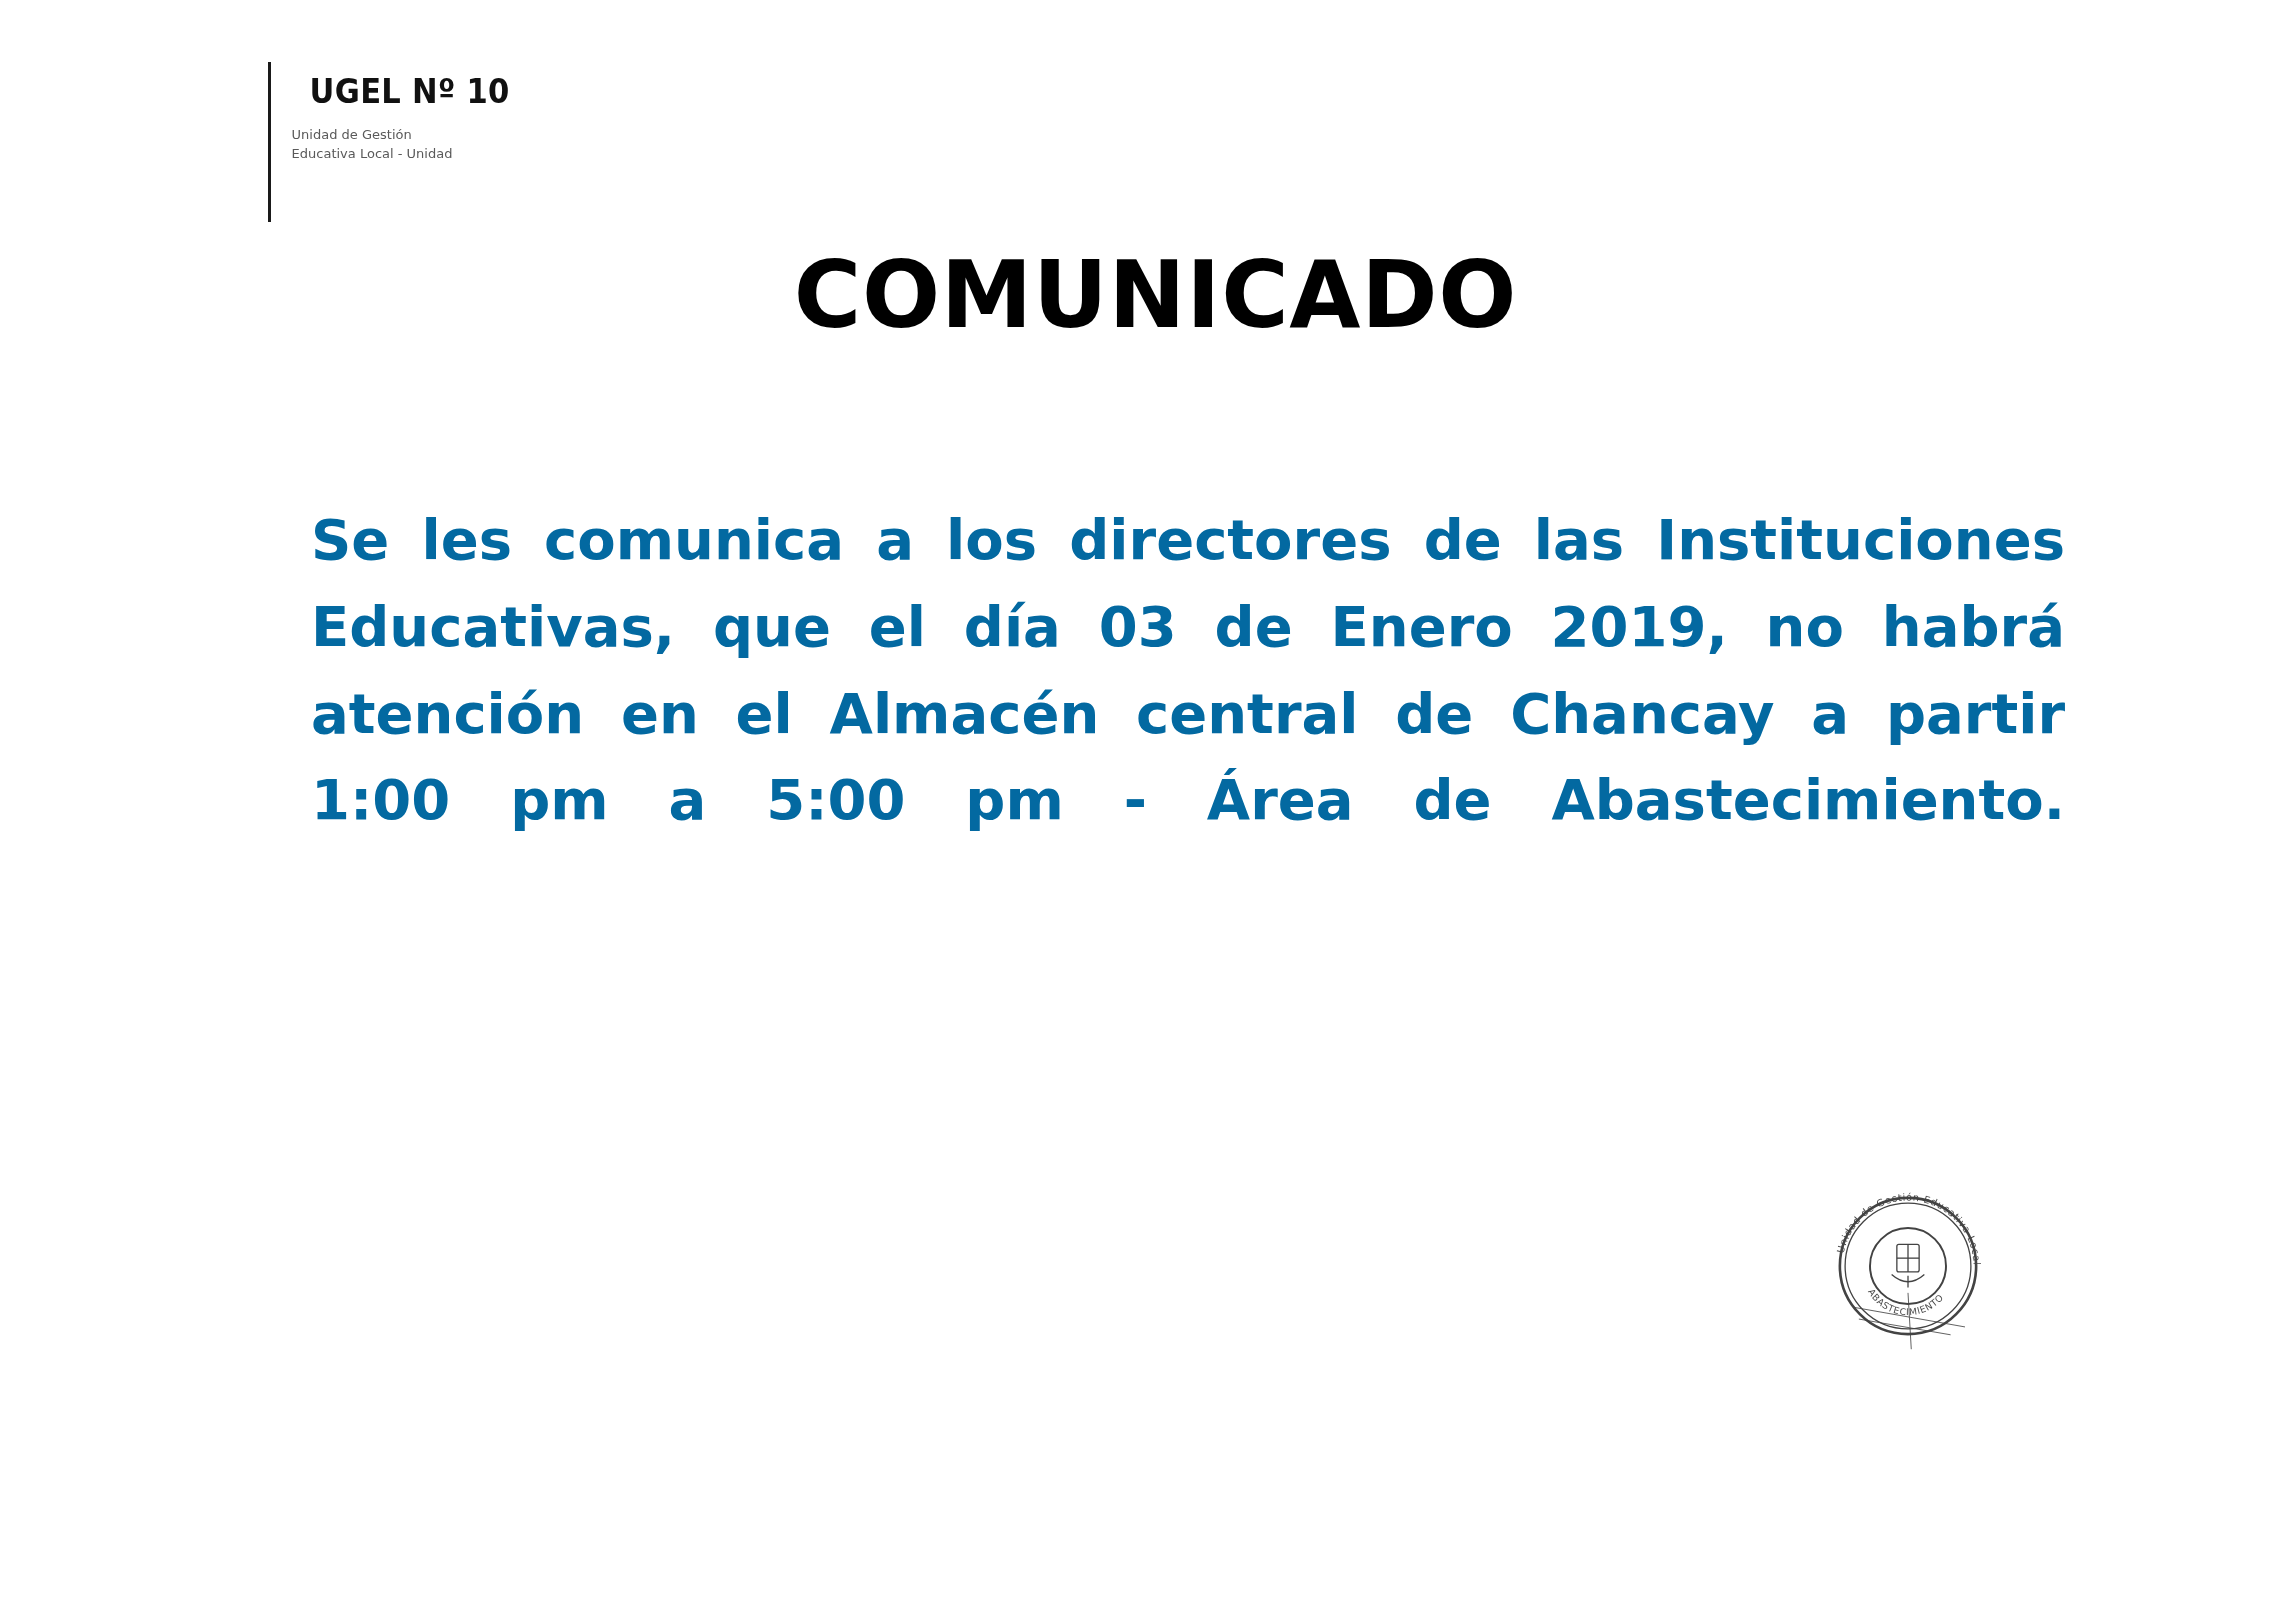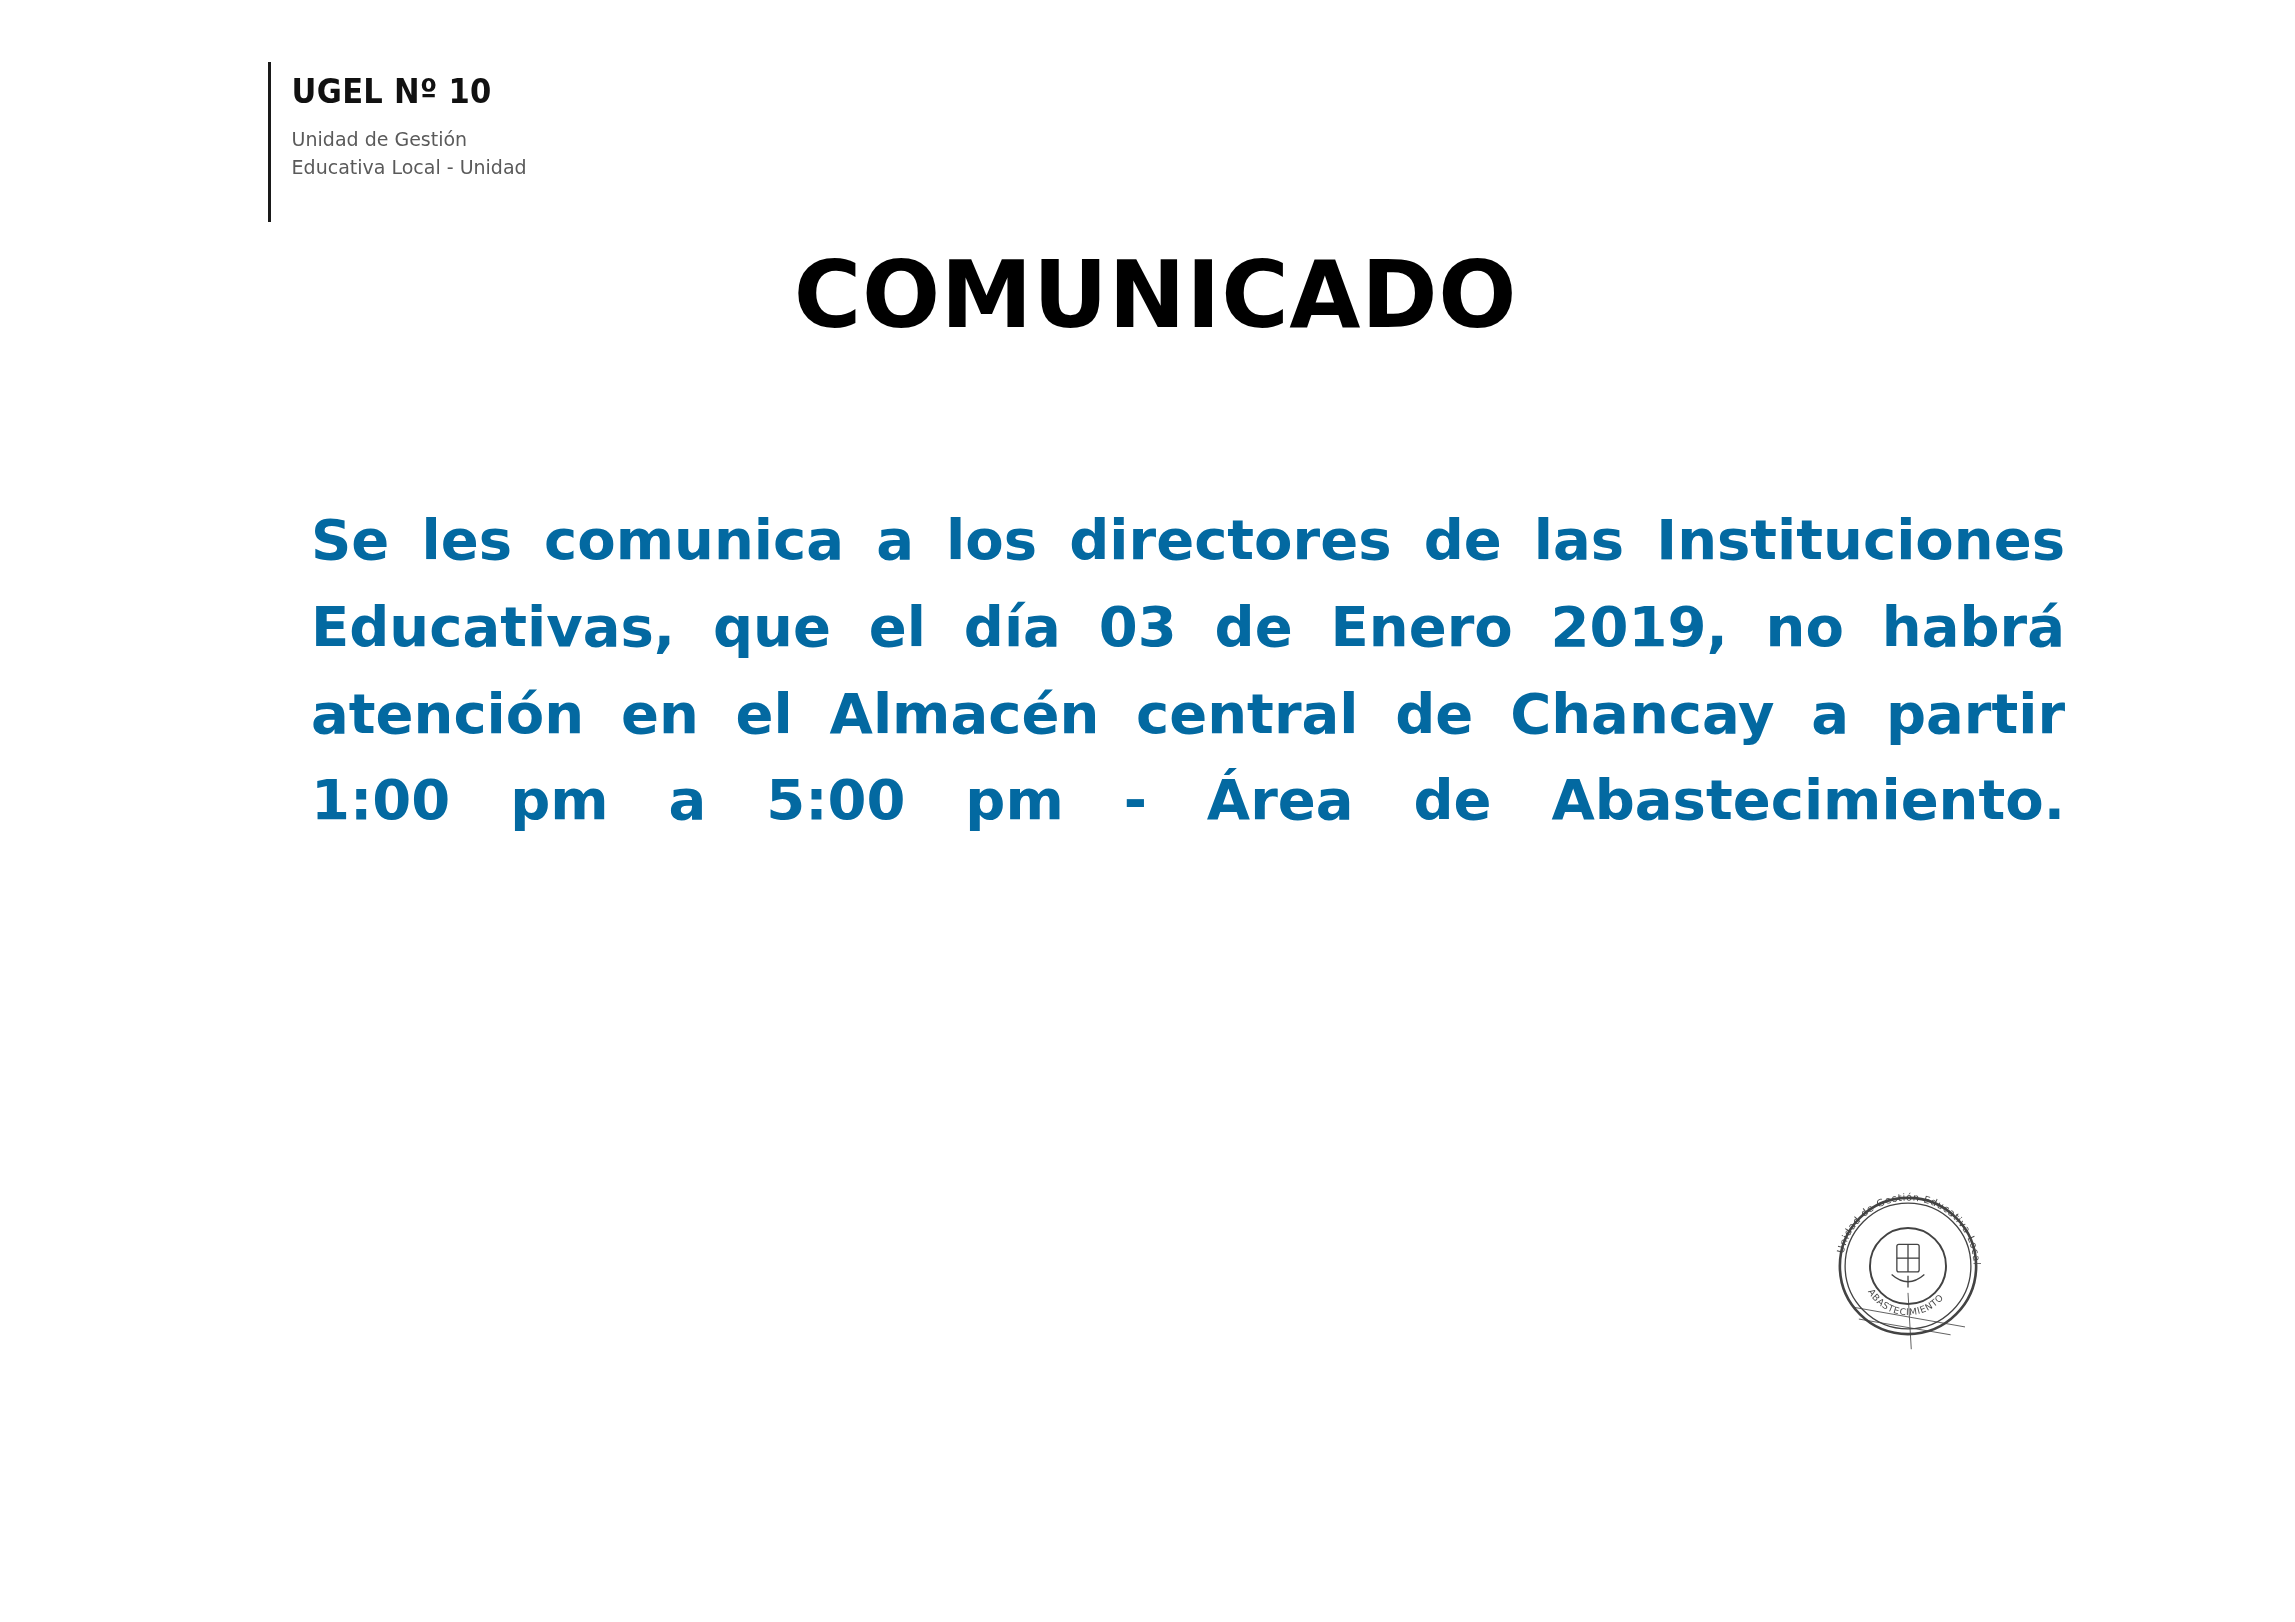--- a/index.html
+++ b/index.html
@@ -68,25 +68,26 @@
     justify-content: flex-start;
     padding-top: 11.8px;
   }
   .ugel-title {
     font-family: "DejaVu Sans Condensed", "DejaVu Sans", sans-serif;
     font-weight: bold;
     font-size: 34px;
     letter-spacing: 0.3px;
     line-height: 1.05;
     color: #111;
+    margin-left: 18px;
   }
   .ugel-sub {
     margin-top: 17px;
     font-family: "DejaVu Sans", sans-serif;
-    font-size: 19px;
+    font-size: 13px;
     line-height: 1.45;
     color: #5a5a5a;
     font-weight: 400;
   }
 
   
   .doc-title {
     position: absolute;
     left: 8px;
     top: 242px;

